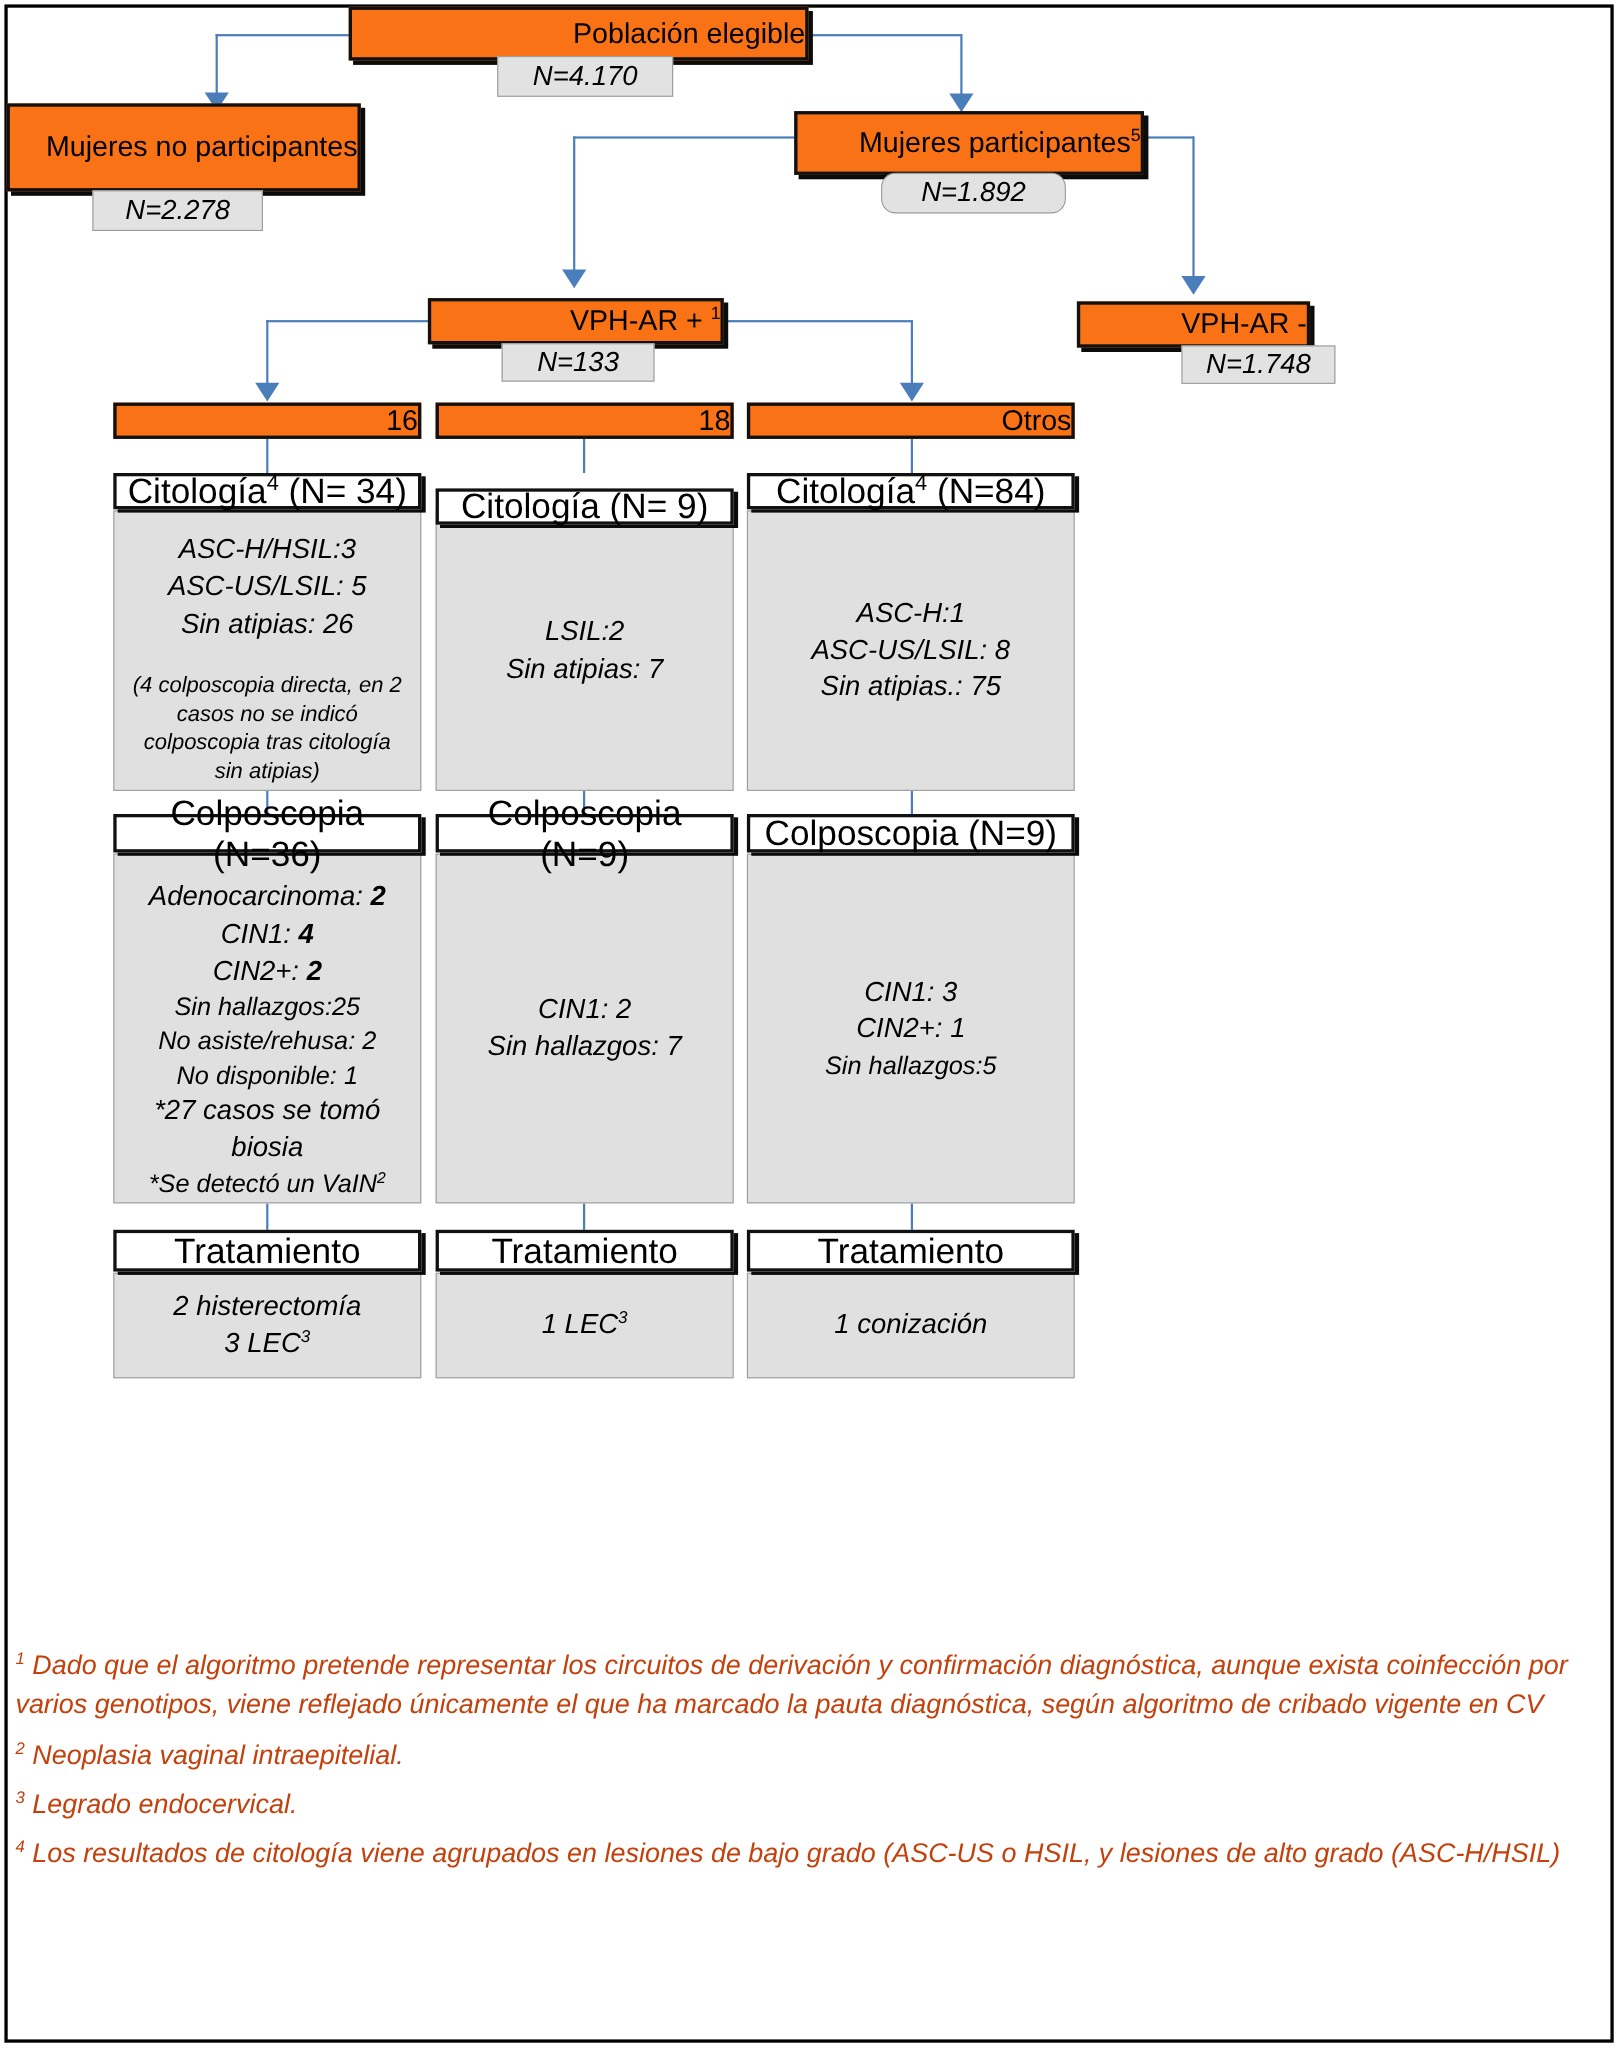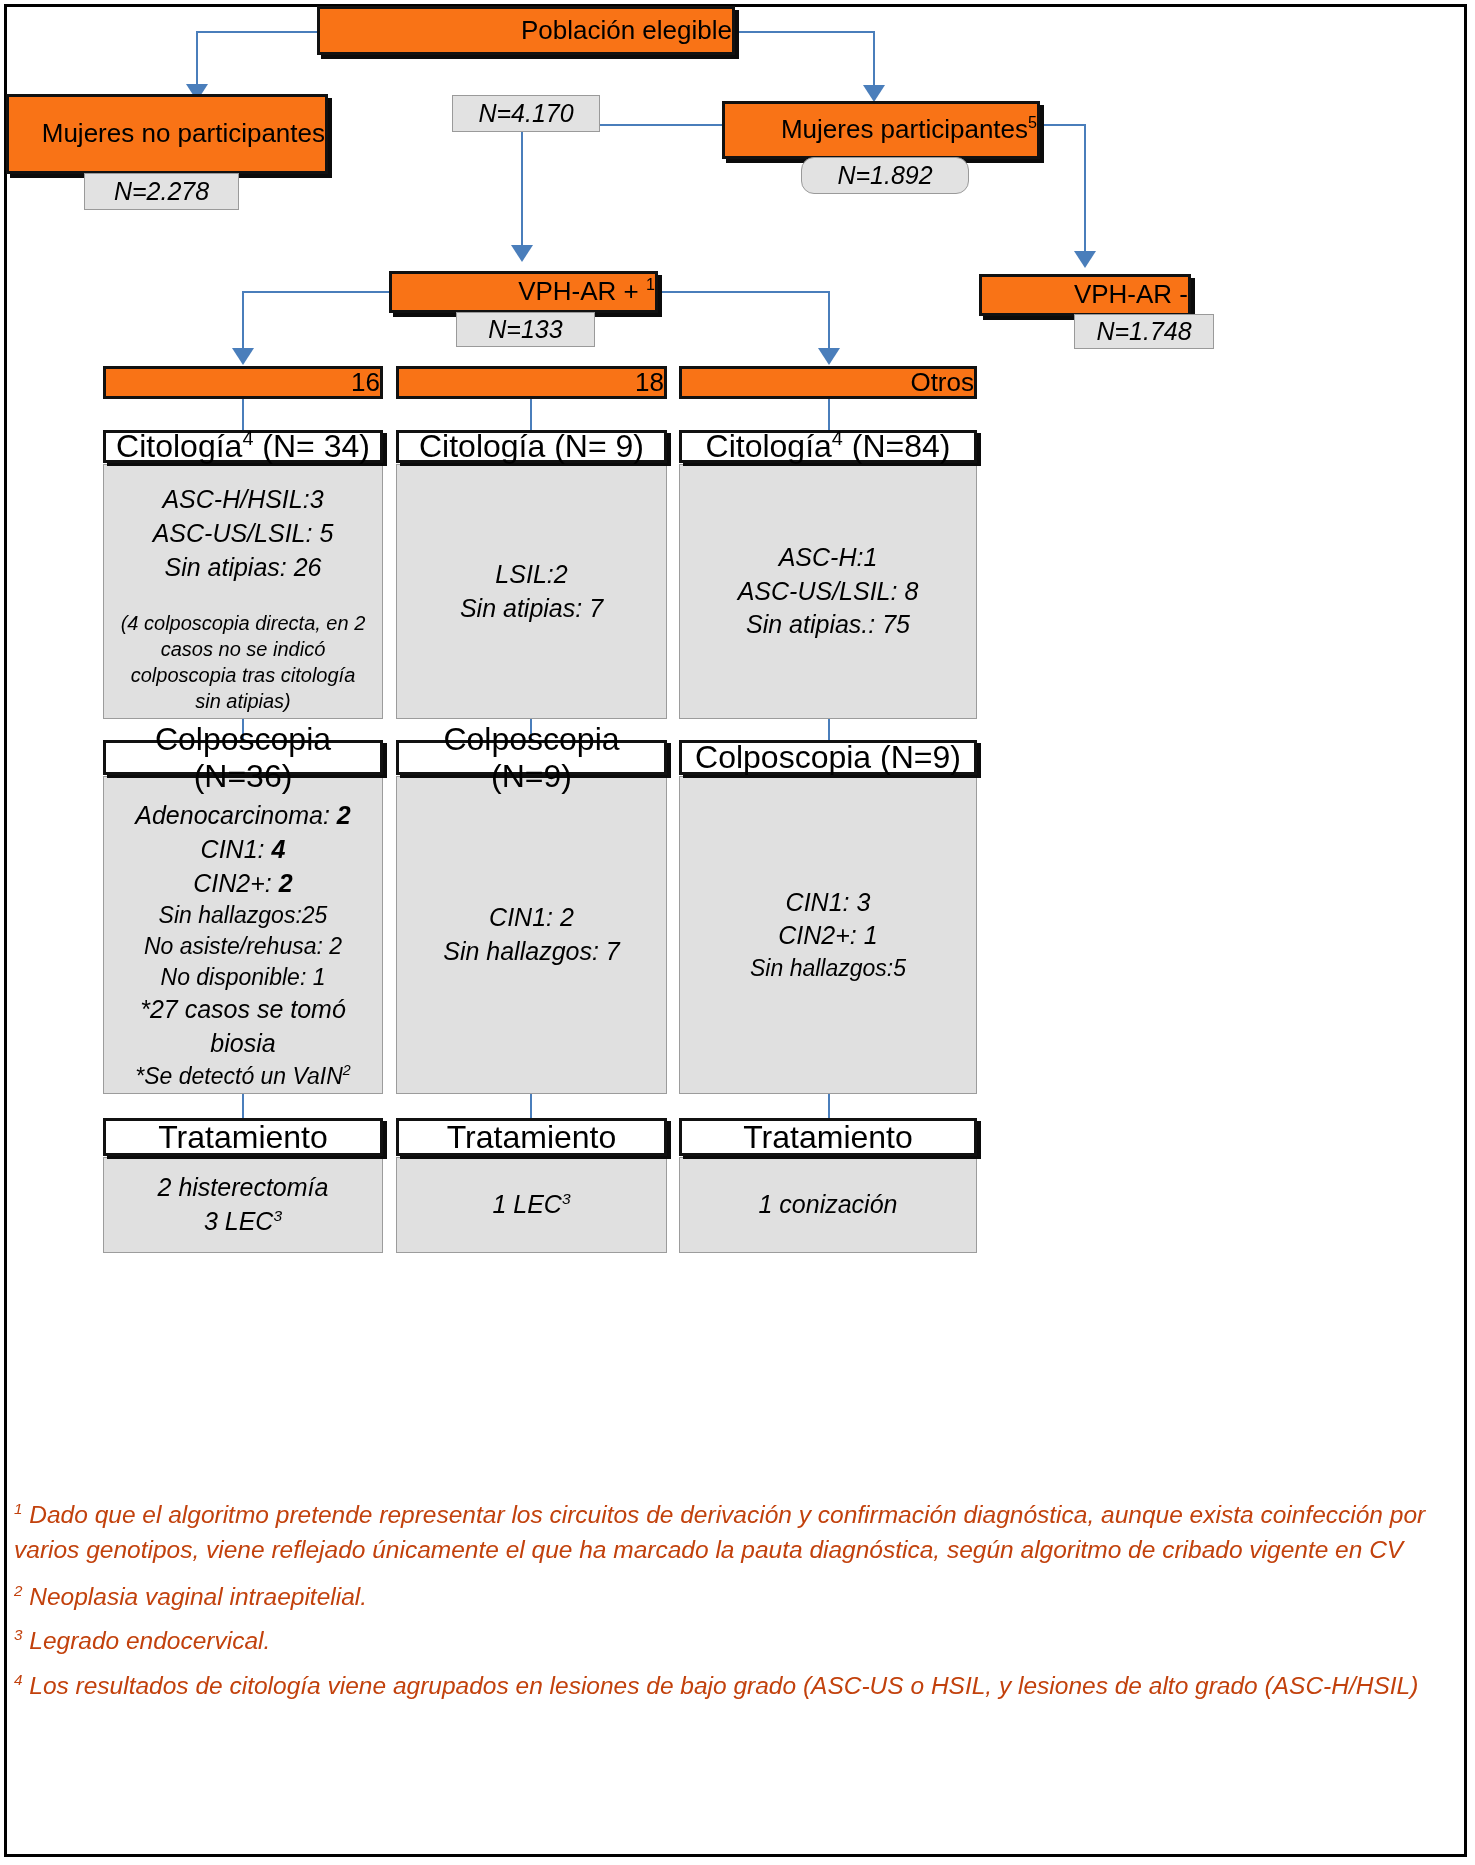--- a/index.html
+++ b/index.html
@@ -183,21 +183,21 @@
   <div class="conn v" style="left:530px; top:718px; height:24px;"></div>
   <div class="conn v" style="left:828px; top:718px; height:24px;"></div>
 
   <div class="conn v" style="left:242px; top:1094px; height:26px;"></div>
   <div class="conn v" style="left:530px; top:1094px; height:26px;"></div>
   <div class="conn v" style="left:828px; top:1094px; height:26px;"></div>
 
   <div class="node shadow" style="left:317px; top:6px; width:418px; height:49px;">
     <span class="nlabel">Población elegible</span>
   </div>
-  <div class="nchip" style="left:452px; top:51px; width:148px; height:37px;margin-top:44px;">
+  <div class="nchip" style="left:452px; top:51px; width:160px; height:37px;">
     <span>N=4.170</span>
   </div>
 
   <div class="node shadow" style="left:6px; top:94px; width:322px; height:80px;">
     <span class="nlabel">Mujeres no participantes</span>
   </div>
   <div class="nchip" style="left:84px; top:173px; width:155px; height:37px;">
     <span>N=2.278</span>
   </div>
 
@@ -228,21 +228,21 @@
   <div class="node" style="left:396px; top:366px; width:271px; height:33px;">
     <span class="nlabel">18</span>
   </div>
   <div class="node" style="left:679px; top:366px; width:298px; height:33px;">
     <span class="nlabel">Otros</span>
   </div>
 
   <div class="hdr shadow" style="left:103px; top:430px; width:280px; height:33px;">
     <span><span>Citología</span><sup>4</sup><span> (N= 34)</span></span>
   </div>
-  <div class="hdr shadow" style="left:396px; top:430px; width:271px; height:33px;">
+  <div class="hdr shadow" style="left:396px; top:444px; width:271px; height:33px;">
     <span><span>Citología</span><sup></sup><span> (N= 9)</span></span>
   </div>
   <div class="hdr shadow" style="left:679px; top:430px; width:298px; height:33px;">
     <span><span>Citología</span><sup>4</sup><span> (N=84)</span></span>
   </div>
 
   <div class="panel" style="left:103px; top:464px; width:280px; height:255px; justify-content:flex-start; padding-top:18px;">
     <span class="line">ASC-H/HSIL:3</span>
     <span class="line">ASC-US/LSIL: 5</span>
     <span class="line">Sin atipias: 26</span>

